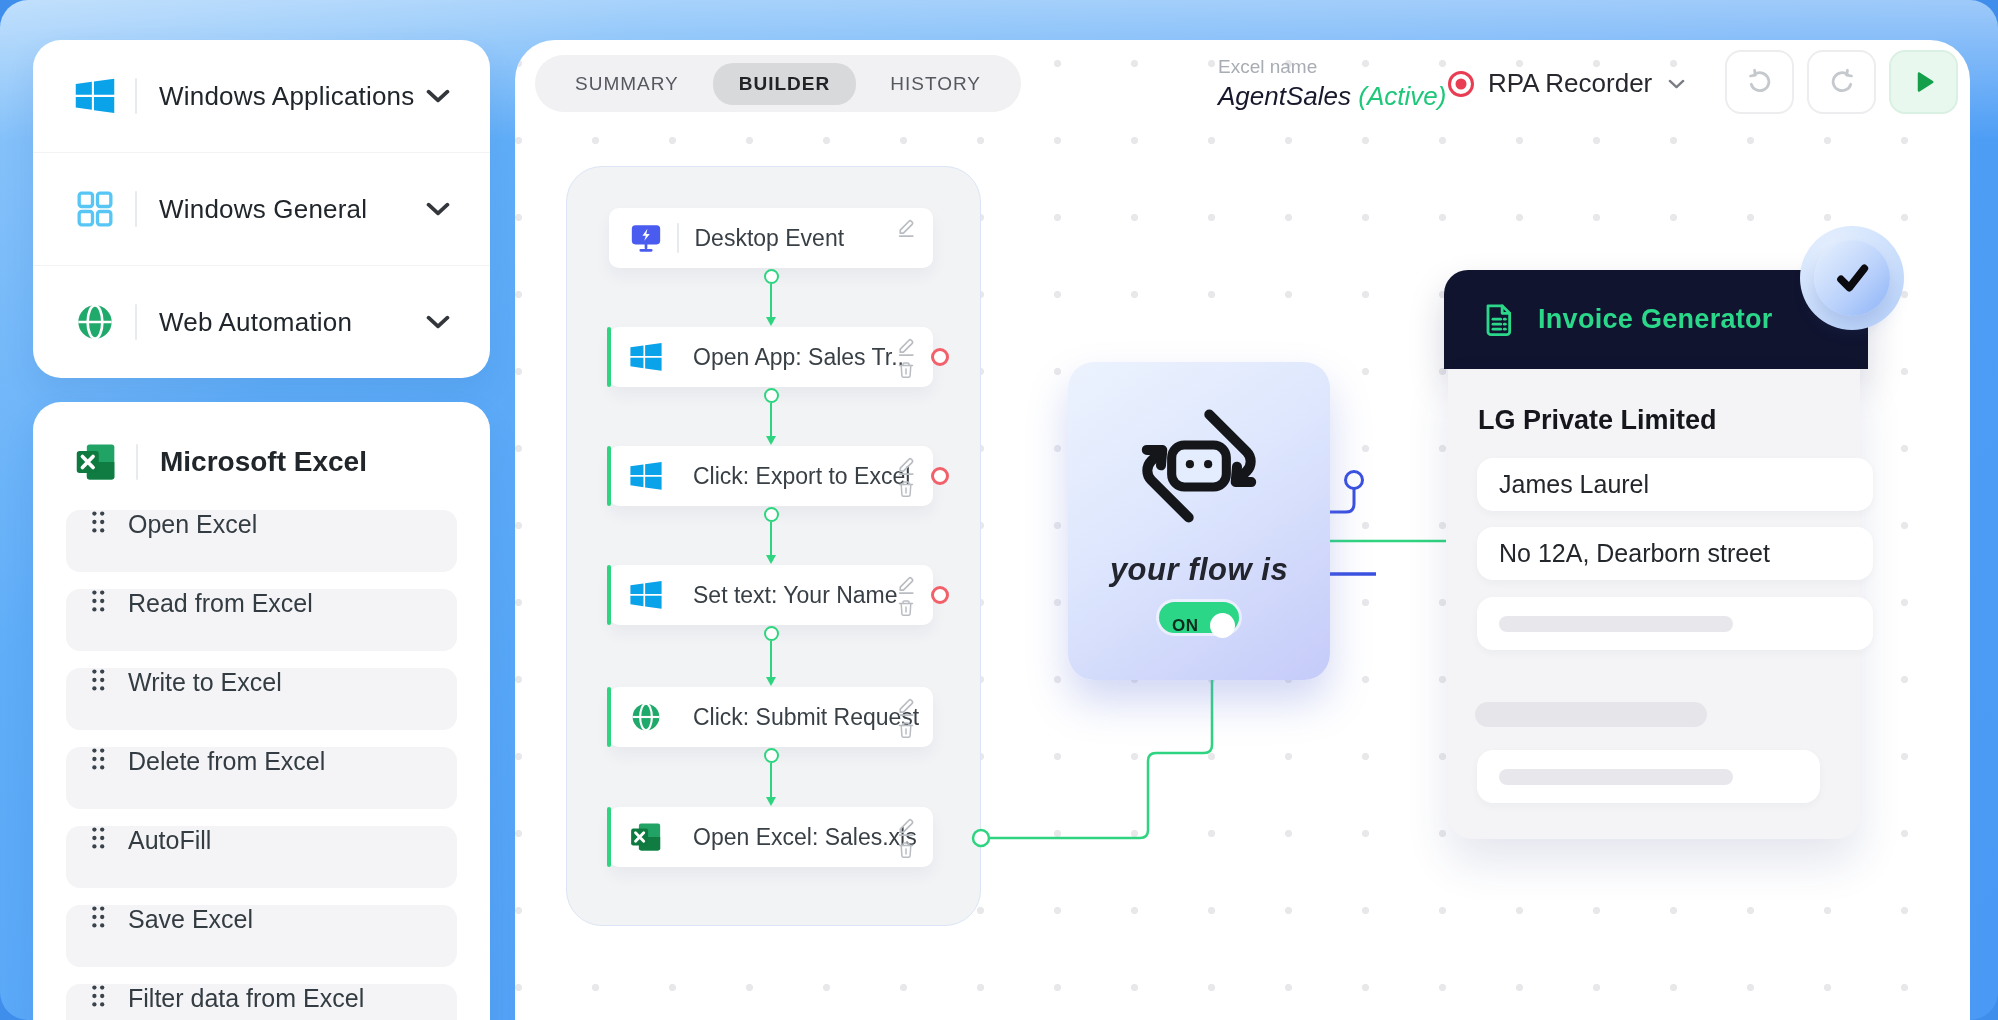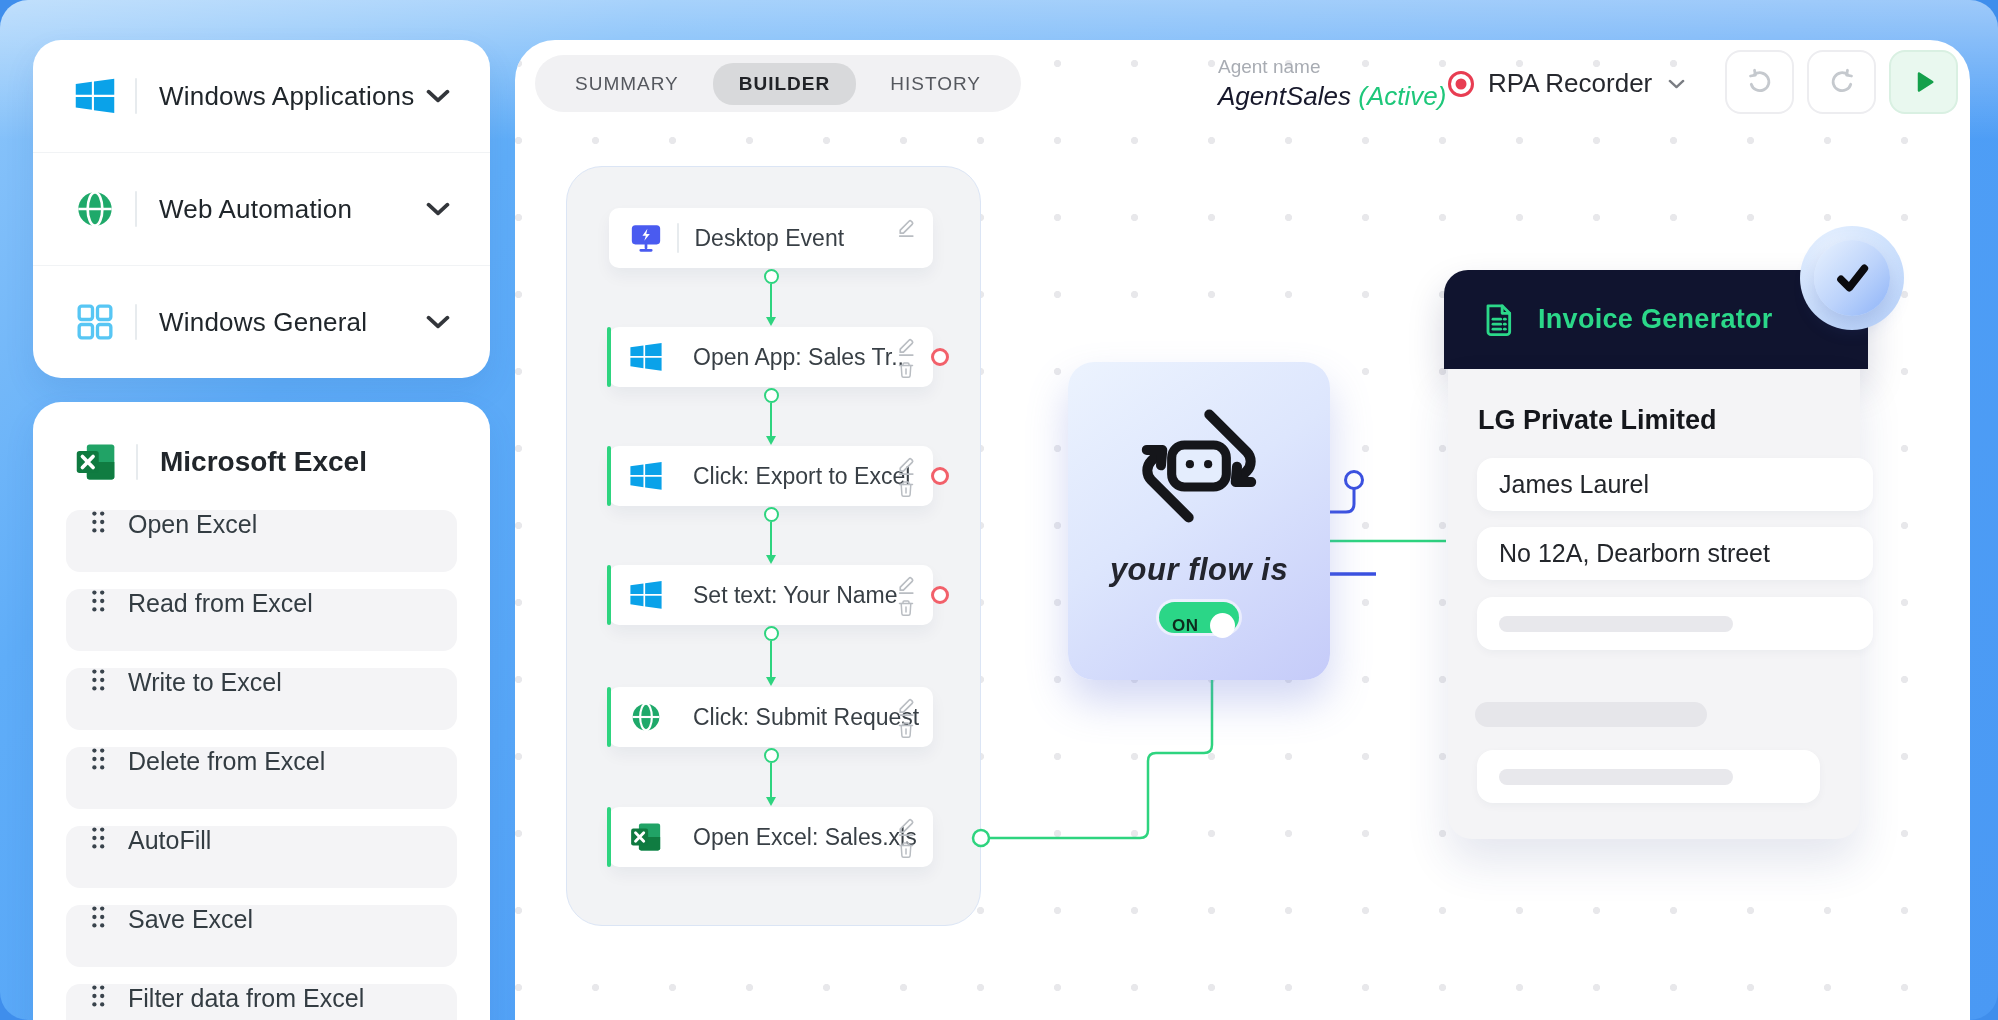--- a/index.html
+++ b/index.html
@@ -242,41 +242,41 @@
         </span>
       <span class="v-div"></span>
       <span class="nav-label">Windows Applications</span>
       <svg class="chev" viewBox="0 0 14 8">
           <use href="#ic-chevron"></use>
         </svg>
     </div>
     <div class="nav-row">
       <span class="nav-icon">
           <svg viewBox="0 0 24 24" width="40" height="40">
+            <use href="#ic-grid"></use>
+          </svg>
+        </span>
+      <span class="v-div"></span>
+      <span class="nav-label">Windows General</span>
+      <svg class="chev" viewBox="0 0 14 8">
+          <use href="#ic-chevron"></use>
+        </svg>
+    </div>
+    <div class="nav-row">
+      <span class="nav-icon">
+          <svg viewBox="0 0 24 24" width="40" height="40">
             <use href="#ic-globe"></use>
           </svg>
         </span>
       <span class="v-div"></span>
       <span class="nav-label">Web Automation</span>
       <svg class="chev" viewBox="0 0 14 8">
           <use href="#ic-chevron"></use>
         </svg>
     </div>
-    <div class="nav-row">
-      <span class="nav-icon">
-          <svg viewBox="0 0 24 24" width="40" height="40">
-            <use href="#ic-grid"></use>
-          </svg>
-        </span>
-      <span class="v-div"></span>
-      <span class="nav-label">Windows General</span>
-      <svg class="chev" viewBox="0 0 14 8">
-          <use href="#ic-chevron"></use>
-        </svg>
-    </div>
   </div>
 
   <div class="sidebar-card excel-card">
     <div class="excel-head">
       <span class="nav-icon">
           <svg viewBox="0 0 24 24" width="44" height="44">
             <use href="#ic-excel"></use>
           </svg>
         </span>
       <span class="v-div"></span>
@@ -330,21 +330,21 @@
 
   <div class="canvas"></div>
 
   <div class="tabs">
     <span class="tab">SUMMARY</span>
     <span class="tab active">BUILDER</span>
     <span class="tab">HISTORY</span>
   </div>
 
   <div class="agent">
-    <div class="agent-label">Agent name</div>
+    <div class="agent-label">Excel name</div>
     <div class="agent-name">
       <span>AgentSales</span>
       <span class="agent-status">(Active)</span>
     </div>
   </div>
 
   <div class="recorder">
     <span class="rec-ring"></span>
     <span class="recorder-label">RPA Recorder</span>
     <svg class="chev-sm" viewBox="0 0 14 8">

